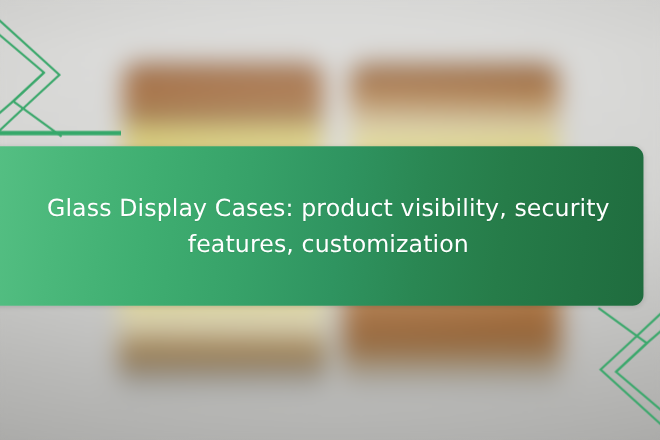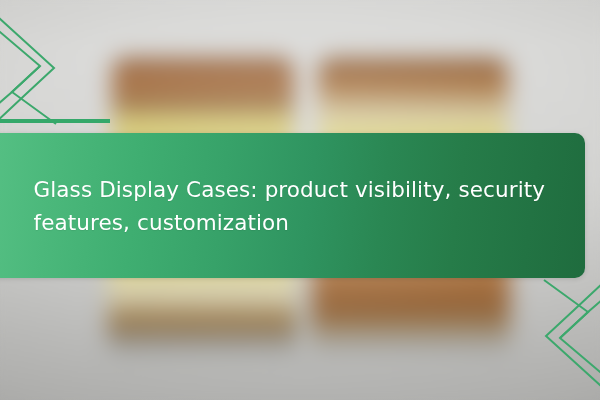--- a/index.html
+++ b/index.html
@@ -170,21 +170,21 @@
       #1f6c3e 100%);
     border-radius: 0 10px 10px 12px;
     box-shadow: 0 1px 5px rgba(0,0,0,0.13);
     display: flex;
     align-items: center;
     justify-content: center;
   }
   .banner-inner {
     width: 530px;
     padding-left: 30px;
-    text-align: left;
+    text-align: center;
   }
   .banner-title {
     color: #ffffff;
     font-size: 21.5px;
     line-height: 33px;
     font-weight: 400;
     letter-spacing: 0.1px;
     text-shadow: 0 1px 1px rgba(0,0,0,0.07);
   }
 </style>

